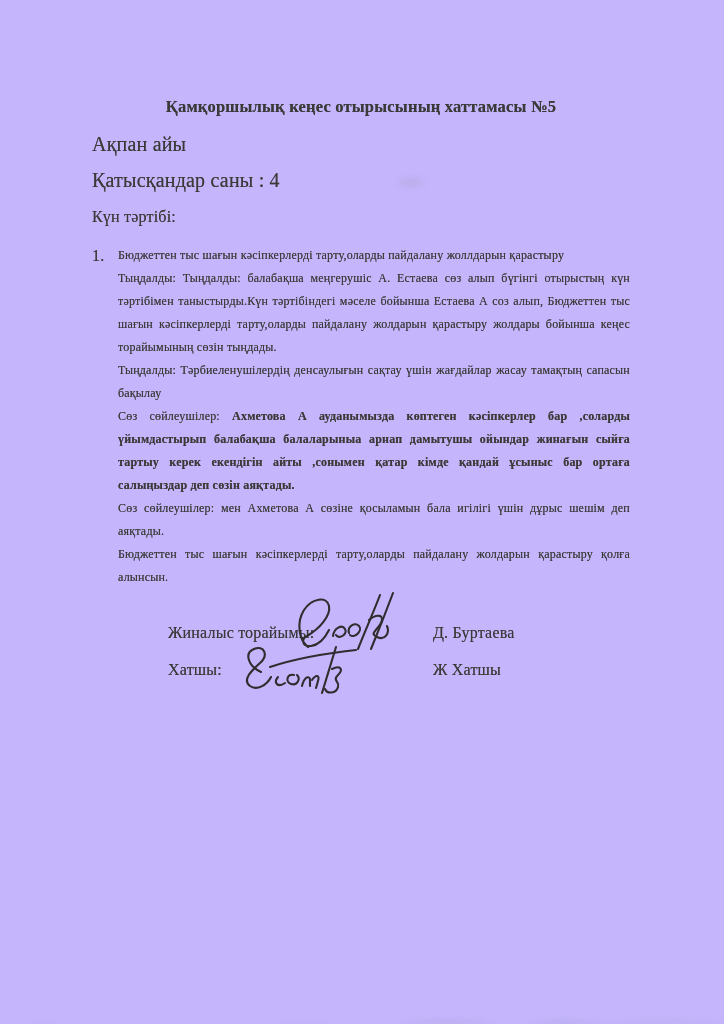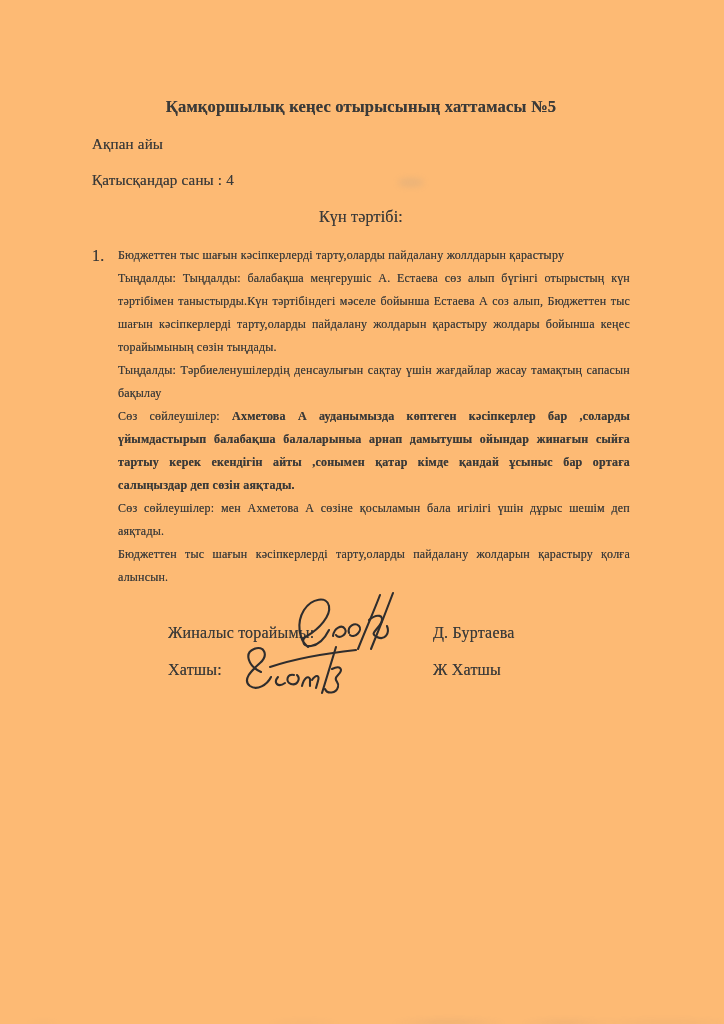--- a/index.html
+++ b/index.html
@@ -1,35 +1,35 @@
 <!DOCTYPE html>
 <html><head>
 <meta charset="utf-8">
 <style>
   html,body{margin:0;padding:0;background:#ffffff;}
   .page{
     position:relative;
     width:724px;height:1024px;
-    background:#fdba74;
+    background:#c4b5fd;
     overflow:hidden;
     font-family:"Liberation Serif","DejaVu Serif",serif;
     color:#3b3a38;
   }
   .content{
     position:absolute;left:92px;top:96px;width:538px;
     text-shadow:0 0 0.6px rgba(70,68,66,0.75);
     letter-spacing:0.2px;
   }
   .title{
     font-size:16.5px;font-weight:bold;text-align:center;
     margin:0 0 16px 0;line-height:21px;
   }
-  .meta{margin:0 0 13px 0;font-size:15px;line-height:23px;}
+  .meta{margin:0 0 13px 0;font-size:20px;line-height:23px;}
   .agenda{
-    font-size:16px;line-height:23px;text-align:center;
+    font-size:16px;line-height:23px;text-align:left;
     margin:10px 0 16px 0;
   }
   .item{display:flex;align-items:flex-start;}
   .num{width:26px;flex:none;font-size:16px;line-height:23px;}
   .item-text{flex:1;min-width:0;}
   .para{margin:0;font-size:12px;line-height:23px;}
   .j{text-align:justify;}
   .bold{font-weight:bold;}
   .sig-block{position:relative;margin-top:32px;padding-left:76px;}
   .sig-row{display:flex;margin-bottom:14px;font-size:16px;line-height:23px;}

